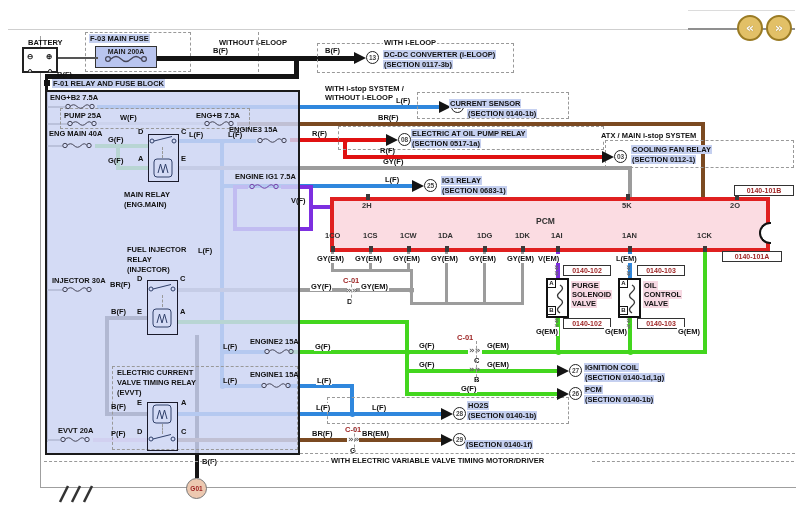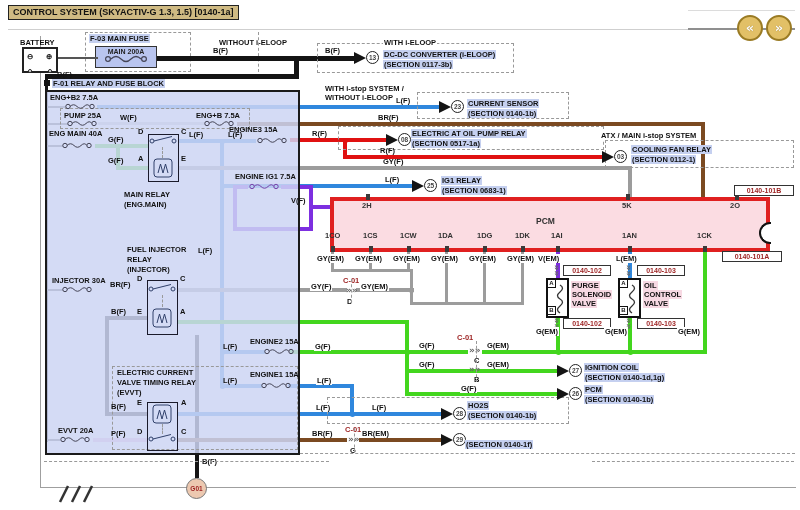--- a/index.html
+++ b/index.html
@@ -57,25 +57,24 @@
 <body>
 
 <div id="stage">
 
   <div class="w" style="left:688px;top:10px;width:107px;height:1px;background:#dcdcdc"></div>
   <div class="w" style="left:8px;top:29px;width:787px;height:1px;background:#cfcfcf"></div>
   <div class="w" style="left:688px;top:28px;width:107px;height:2px;background:#8f8f8f"></div>
   <div class="w" style="left:40px;top:36px;width:1px;height:452px;background:#9f9f9f"></div>
   <div class="w" style="left:40px;top:487px;width:756px;height:1px;background:#9f9f9f"></div>
 
-  <div class="titlebox">CONTROL SYSTEM (SKYACTIV-G 1.3, 1.5) [0140-1a]</div>
   <div class="navbtn" style="left:737px;top:15px">«</div>
   <div class="navbtn" style="left:766px;top:15px">»</div>
 
-  <span class="lb" style="left:20px;top:38px">BATTERY</span>
+  <span class="lb" style="left:28px;top:38px">BATTERY</span>
   <div class="bat">
     <span class="lb" style="left:3px;top:3px">⊖</span>
     <span class="lb" style="left:22px;top:3px">⊕</span>
     <span style="position:absolute;left:4px;bottom:-2px;width:4px;height:4px;border:1px solid #222;border-radius:50%;background:#fff"></span>
     <span style="position:absolute;right:4px;bottom:-2px;width:4px;height:4px;border:1px solid #222;border-radius:50%;background:#fff"></span>
   </div>
 
   <div class="db" style="left:85px;top:32px;width:106px;height:40px"></div>
   <span class="lb hl" style="left:89px;top:34px">F-03 MAIN FUSE</span>
   <div class="mfuse"><span>MAIN 200A</span></div>
@@ -370,21 +369,21 @@
   <span class="cv" style="left:348px;top:435px"></span>
   <span class="lb" style="left:350px;top:446px">G</span>
   <div class="dlv" style="left:354px;top:428px;height:25px"></div>
 
   <div class="arr" style="left:354px;top:52px"></div>
   <div class="cnum" style="left:366px;top:51px">13</div>
   <span class="lb hl" style="left:383px;top:50px">DC-DC CONVERTER (i-ELOOP)</span>
   <span class="lb hl" style="left:383px;top:60px">(SECTION 0117-3b)</span>
   <div class="arr" style="left:439px;top:101px"></div>
   <div class="cnum" style="left:451px;top:100px">23</div>
-  <span class="lb hl" style="left:467px;top:99px">CURRENT SENSOR</span>
+  <span class="lb hl" style="left:449px;top:99px">CURRENT SENSOR</span>
   <span class="lb hl" style="left:467px;top:109px">(SECTION 0140-1b)</span>
   <div class="arr" style="left:386px;top:134px"></div>
   <div class="cnum" style="left:398px;top:133px">08</div>
   <span class="lb hl" style="left:411px;top:129px">ELECTRIC AT OIL PUMP RELAY</span>
   <span class="lb hl" style="left:411px;top:139px">(SECTION 0517-1a)</span>
   <div class="arr" style="left:602px;top:151px"></div>
   <div class="cnum" style="left:614px;top:150px">03</div>
   <span class="lb hl" style="left:631px;top:145px">COOLING FAN RELAY</span>
   <span class="lb hl" style="left:631px;top:155px">(SECTION 0112-1)</span>
   <div class="arr" style="left:412px;top:180px"></div>
@@ -457,14 +456,15 @@
 
   <div class="g01">G01</div>
   <svg style="left:52px;top:484px" width="46" height="20">
     <line x1="8" y1="18" x2="16" y2="2" stroke="#333" stroke-width="2.5"></line>
     <line x1="20" y1="18" x2="28" y2="2" stroke="#333" stroke-width="2.5"></line>
     <line x1="32" y1="18" x2="40" y2="2" stroke="#333" stroke-width="2.5"></line>
   </svg>
   <div class="dlh" style="left:300px;top:453px;width:495px"></div>
   <div class="dlh" style="left:44px;top:461px;width:285px"></div>
   <div class="dlh" style="left:592px;top:461px;width:202px"></div>
+  <span class="lb" style="left:331px;top:456px">WITH ELECTRIC VARIABLE VALVE TIMING MOTOR/DRIVER</span>
 
 </div>
 
 </body></html>

